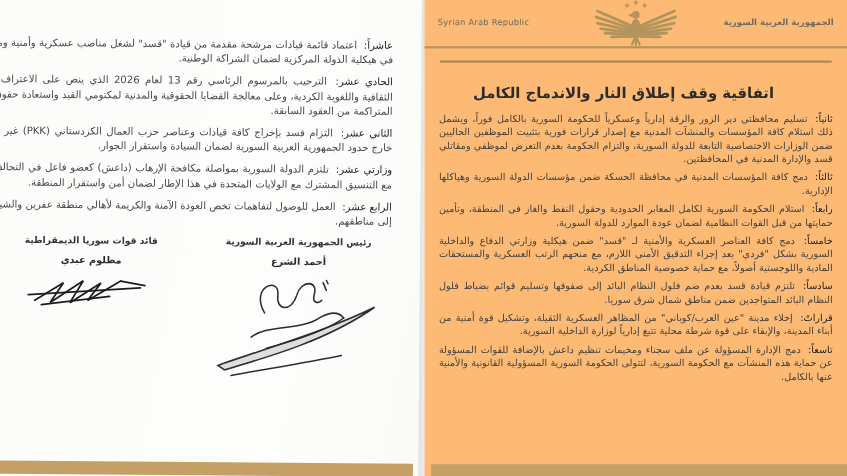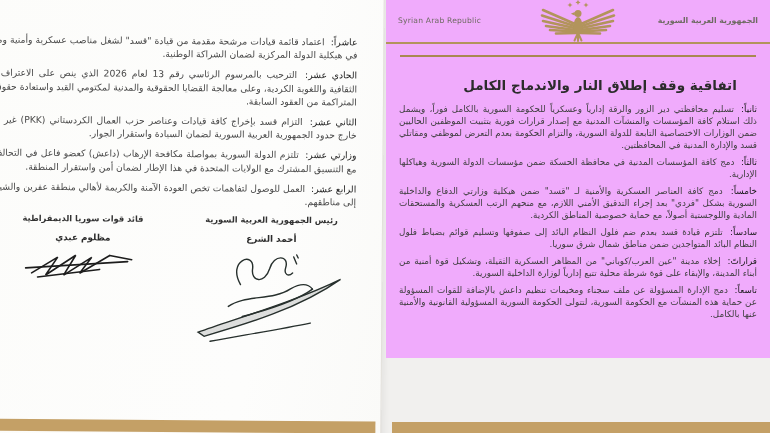--- a/index.html
+++ b/index.html
@@ -25,36 +25,36 @@
 
   .sig-block { position:absolute; text-align:center; direction:rtl; color:#3c3c3c; }
   .sig-president { top:228px; left:215px; width:185px; }
   .sig-commander { top:228px; left:28px; width:182px; }
   .sig-title { font-size:8.3px; font-weight:bold; color:#333; }
   .sig-name  { font-size:8.8px; font-weight:bold; color:#2b2b2b; margin-top:9px; }
   .sig-scribble { margin-top:5px; }
 
   
   .right-page {
-    position:absolute; left:386px; top:0; width:384px; height:358px;
-    background:#f0abfc;
+    position:absolute; left:386px; top:0; width:384px; height:433px;
+    background:#fdba74;
   }
   .rp-header-en {
     position:absolute; top:16px; left:12px;
     font-size:7.6px; color:#6e6a62; letter-spacing:0.2px;
   }
   .rp-header-ar {
     position:absolute; top:16px; right:12px; direction:rtl;
     font-size:7.8px; font-weight:bold; color:#6e6a62;margin-left:32px;
   }
   .rp-emblem { position:absolute; top:0; left:50%; transform:translateX(-50%); }
   .rule-1 { position:absolute; top:42px; left:0; right:0; height:2px; background:#b2945c; }
   .rule-2 { position:absolute; top:55px; left:14px; right:14px; height:2px; background:#a8894f; }
   .rp-title {
-    position:absolute; top:77px; left:0; right:0; text-align:center; direction:rtl;
+    position:absolute; top:77px; left:0; right:0; text-align:left; direction:rtl;
     font-size:13.5px; font-weight:bold; color:#2c2c2c;margin-left:44px;
   }
   .right-clauses {
     position:absolute; top:103px; left:13px; right:13px;
     direction:rtl; text-align:justify;
     font-size:8.8px; line-height:12px; color:#3e3e3e;
   }
   .right-clauses .clause { margin-bottom:5px; }
 
   .footer-bar { position:absolute; height:12px; background:#c4a066; }
@@ -166,20 +166,24 @@
     <div class="right-clauses">
       <p class="clause">
         <span class="clause-label">ثانياً:</span>
         <span>تسليم محافظتي دير الزور والرقة إدارياً وعسكرياً للحكومة السورية بالكامل فوراً، ويشمل ذلك استلام كافة المؤسسات والمنشآت المدنية مع إصدار قرارات فورية بتثبيت الموظفين الحاليين ضمن الوزارات الاختصاصية التابعة للدولة السورية، والتزام الحكومة بعدم التعرض لموظفي ومقاتلي قسد والإدارة المدنية في المحافظتين.</span>
       </p>
       <p class="clause">
         <span class="clause-label">ثالثاً:</span>
         <span>دمج كافة المؤسسات المدنية في محافظة الحسكة ضمن مؤسسات الدولة السورية وهياكلها الإدارية.</span>
       </p>
       <p class="clause">
+        <span class="clause-label">رابعاً:</span>
+        <span>استلام الحكومة السورية لكامل المعابر الحدودية وحقول النفط والغاز في المنطقة، وتأمين حمايتها من قبل القوات النظامية لضمان عودة الموارد للدولة السورية.</span>
+      </p>
+      <p class="clause">
         <span class="clause-label">خامساً:</span>
         <span>دمج كافة العناصر العسكرية والأمنية لـ "قسد" ضمن هيكلية وزارتي الدفاع والداخلية السورية بشكل "فردي" بعد إجراء التدقيق الأمني اللازم، مع منحهم الرتب العسكرية والمستحقات المادية واللوجستية أصولاً، مع حماية خصوصية المناطق الكردية.</span>
       </p>
       <p class="clause">
         <span class="clause-label">سادساً:</span>
         <span>تلتزم قيادة قسد بعدم ضم فلول النظام البائد إلى صفوفها وتسليم قوائم بضباط فلول النظام البائد المتواجدين ضمن مناطق شمال شرق سوريا.</span>
       </p>
       <p class="clause">
         <span class="clause-label">قراراتً:</span>
         <span>إخلاء مدينة "عين العرب/كوباني" من المظاهر العسكرية الثقيلة، وتشكيل قوة أمنية من أبناء المدينة، والإبقاء على قوة شرطة محلية تتبع إدارياً لوزارة الداخلية السورية.</span>

